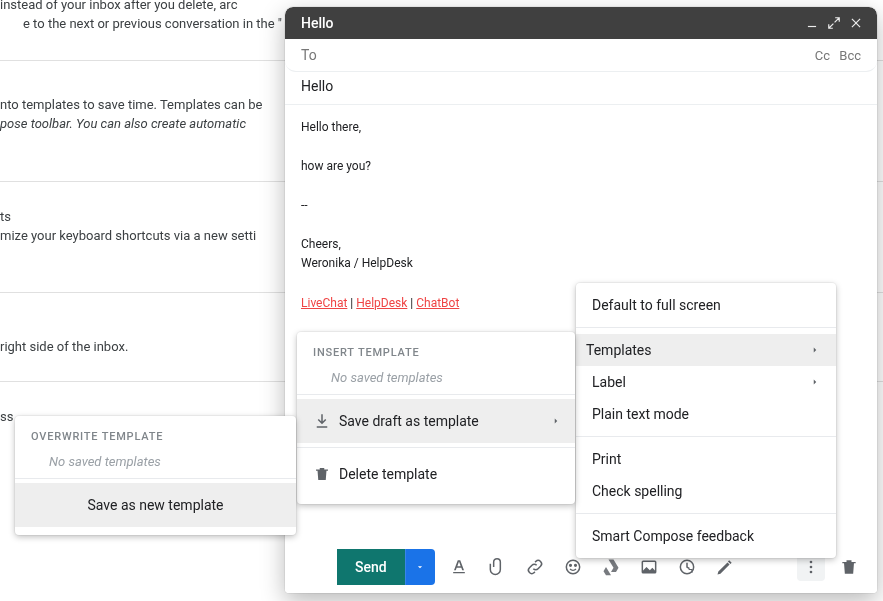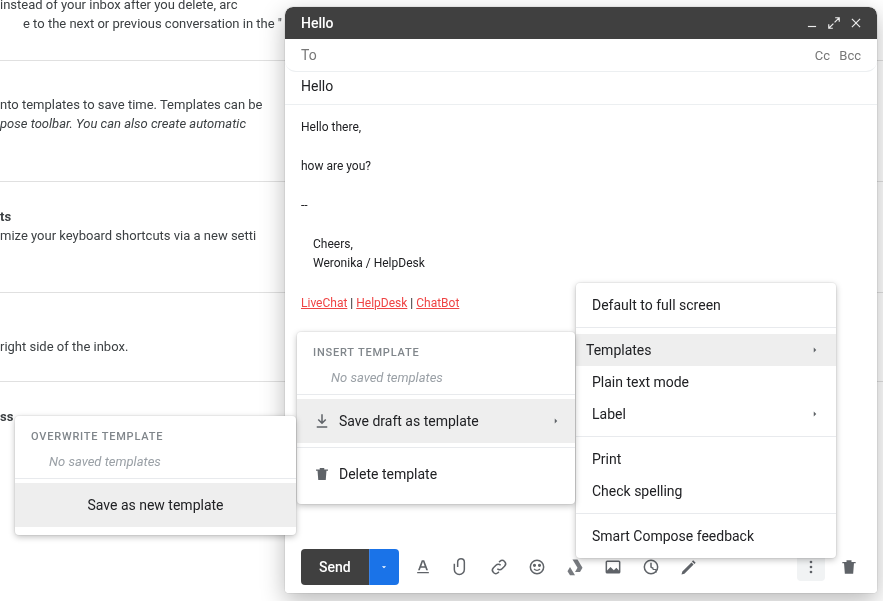--- a/index.html
+++ b/index.html
@@ -6,21 +6,21 @@
   html,body { margin:0; padding:0; }
   body {
     font-family: -apple-system, BlinkMacSystemFont, "Segoe UI", Roboto, Arial, sans-serif;
     width:883px; height:601px; position:relative; background:#fff; overflow:hidden;
     color:#202124; font-size:14px;
   }
 
   
   .bg { position:absolute; left:0; top:0; right:0; bottom:0; color:#333; }
   .bg .sep { position:absolute; left:0; right:0; height:1px; background:#e0e0e0;}
-  .bg .bold { font-weight:700; }
+  .bg .bold { font-weight:400; }
   .bg-text { position:absolute; left:0; font-size:13px; color:#3c4043; white-space:nowrap;}
 
   
   .compose {
     position:absolute; right:6px; top:7px; width:592px; height:586px;
     background:#fff; border-radius:8px 8px 4px 4px;
     box-shadow: 0 8px 24px rgba(0,0,0,0.28), 0 0 0 1px rgba(0,0,0,0.05);
     overflow:hidden;
   }
   .compose-header {
@@ -46,33 +46,33 @@
     padding:0 16px 10px 16px; border-bottom:1px solid #eceff1;
     margin-top:6px;
     font-size:14px; color:#202124;
   }
 
   .body-area {
     padding:14px 16px 0 16px; font-size:12px; color:#202124; line-height:1.4;
   }
   .body-area p { margin:0 0 22px 0;}
   .body-area .sig-sep { margin:0 0 22px 0;}
-  .body-area .siglines { margin:0 0 22px 12px; line-height:1.55;}
+  .body-area .siglines { margin:0 0 22px 0; line-height:1.55;}
   .body-area a { color:#ef4444; text-decoration:underline;}
 
   
   .sendbar {
     position:absolute; left:0; right:0; bottom:0; height:52px; display:flex; align-items:center;
     padding:0 14px 0 16px; background:#fff;
   }
   .send-btn {
     display:flex; align-items:stretch; height:36px; border-radius:4px; overflow:hidden; color:#fff;
     font-weight:500; font-size:14px;
   }
-  .send-btn .main { background:#404040; padding:0 18px; display:flex; align-items:center; cursor:pointer;}
+  .send-btn .main { background:#0f766e; padding:0 18px; display:flex; align-items:center; cursor:pointer;margin-left:36px;}
   .send-btn .more { background:#1a73e8; border-left:1px solid #3a84ea; width:30px; display:flex; align-items:center; justify-content:center; cursor:pointer;}
   .send-btn .more svg{width:10px;height:10px;}
   .tbicon { width:28px; height:28px; margin-left:10px; display:flex; align-items:center; justify-content:center; color:#5f6368; cursor:pointer;}
   .tbicon svg { width:20px; height:20px; }
   .tb-spacer{flex:1;}
 
   
   .menu {
     position:absolute; background:#fff; border-radius:4px;
     box-shadow:0 2px 6px rgba(0,0,0,0.25), 0 0 0 1px rgba(0,0,0,0.04);
@@ -269,28 +269,28 @@
       <span>Default to full screen</span>
     </div>
   <hr>
   <div class="item hover">
     <span>Templates</span>
     <span class="chev-r"><svg viewBox="0 0 24 24">
           <path d="M9 6l6 6-6 6z"></path>
         </svg></span>
   </div>
   <div class="item">
-      <span>Plain text mode</span>
-    </div>
-  <div class="item">
     <span>Label</span>
     <span class="chev-r"><svg viewBox="0 0 24 24">
           <path d="M9 6l6 6-6 6z"></path>
         </svg></span>
   </div>
+  <div class="item">
+      <span>Plain text mode</span>
+    </div>
   <hr>
   <div class="item">
       <span>Print</span>
     </div>
   <div class="item">
       <span>Check spelling</span>
     </div>
   <hr>
   <div class="item">
       <span>Smart Compose feedback</span>

